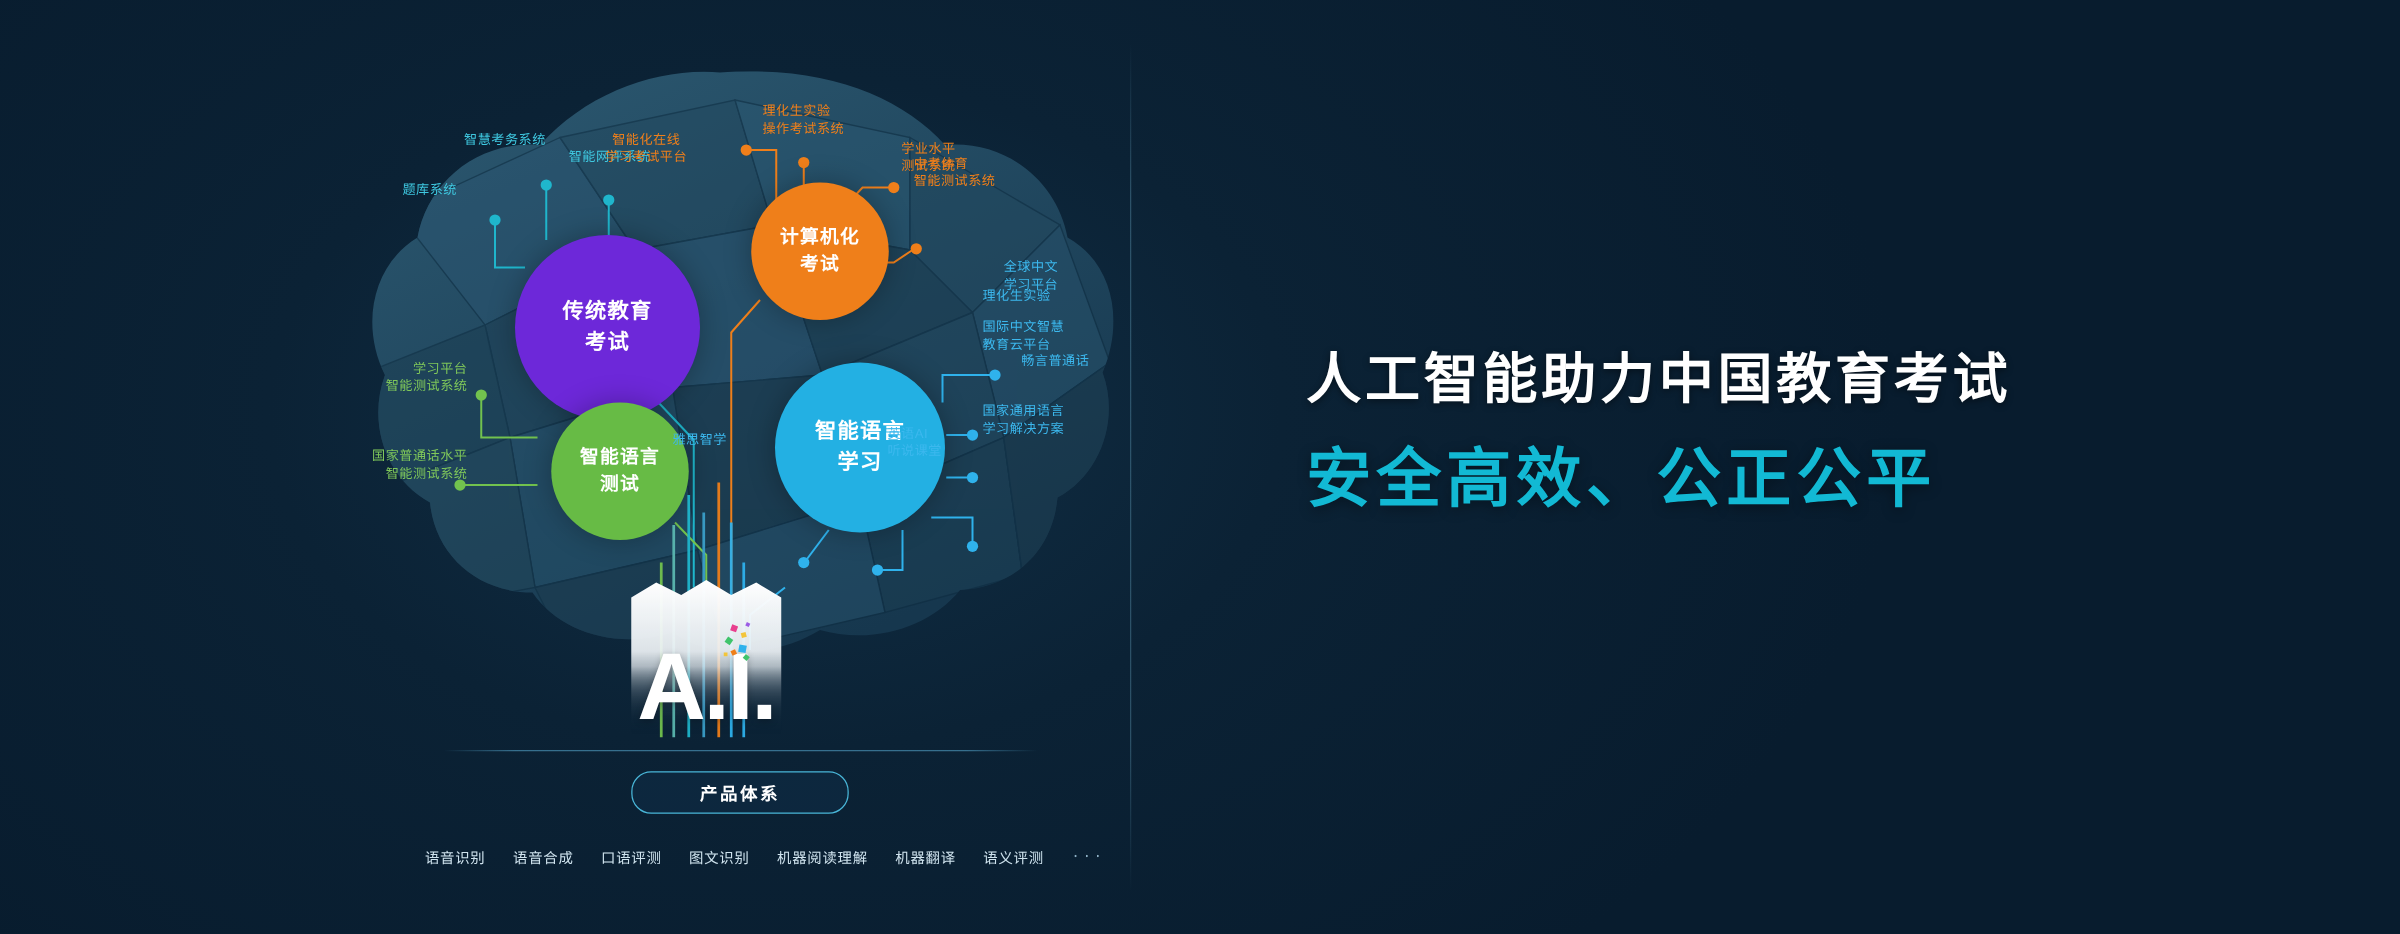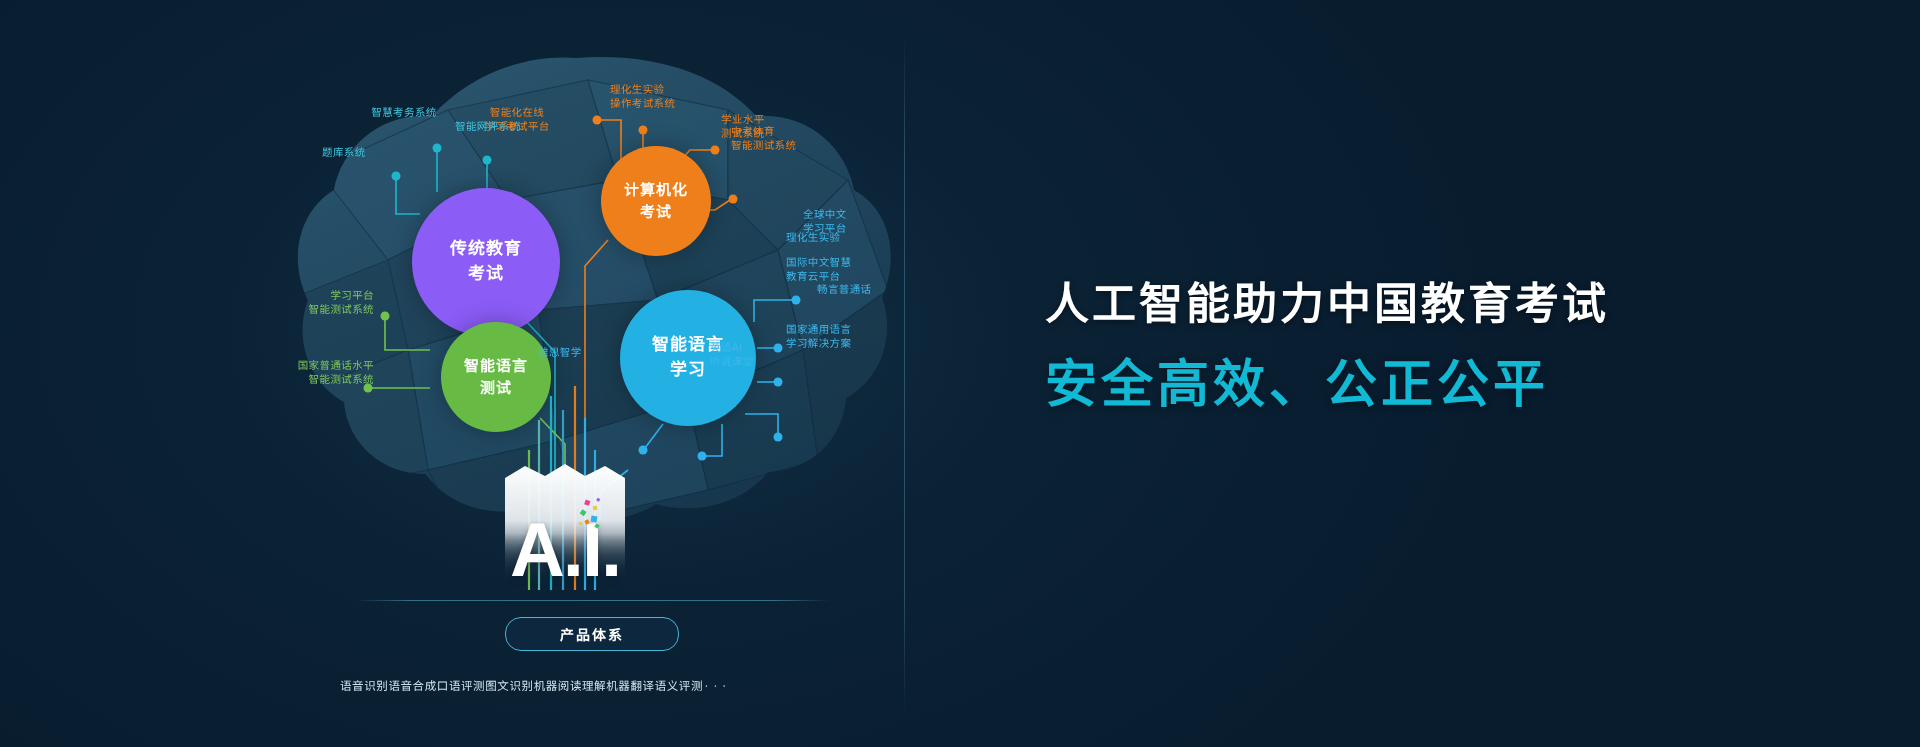--- a/index.html
+++ b/index.html
@@ -18,21 +18,21 @@
 
   
   .brain{position:absolute;left:258px;top:50px;width:640px;height:480px;}
   .brain svg{width:100%;height:100%;display:block;}
 
   
   .node{position:absolute;border-radius:50%;display:flex;align-items:center;justify-content:center;
         color:#fff;font-weight:bold;text-align:center;line-height:1.45;letter-spacing:1px;
         box-shadow:0 0 22px rgba(0,0,0,.28);}
   .node span{display:block;}
-  .n-trad{left:412px;top:188px;width:148px;height:148px;background:#8b5cf6;font-size:17px;}
+  .n-trad{left:412px;top:188px;width:148px;height:148px;background:#6d28d9;font-size:17px;}
   .n-comp{left:601px;top:146px;width:110px;height:110px;background:#ef7f1a;font-size:15px;}
   .n-lang-test{left:441px;top:322px;width:110px;height:110px;background:#67bb45;font-size:15px;}
   .n-lang-learn{left:620px;top:290px;width:136px;height:136px;background:#23b0e3;font-size:17px;}
 
   
   .wires{position:absolute;left:0;top:0;width:905px;height:600px;pointer-events:none;}
 
   
   .lbl{position:absolute;font-size:10.5px;line-height:1.35;letter-spacing:.4px;white-space:pre-line;}
   .lbl.c{color:#3fc8e0;}
@@ -51,21 +51,21 @@
       letter-spacing:-2px;text-shadow:0 2px 6px rgba(0,0,0,.25);}
   .strands{position:absolute;left:499px;top:300px;width:132px;height:290px;pointer-events:none;}
 
   .hrule{position:absolute;left:355px;top:600px;width:475px;height:1px;
       background:linear-gradient(90deg,rgba(80,170,210,0) 0%,rgba(90,175,215,.55) 12%,rgba(90,175,215,.55) 88%,rgba(80,170,210,0) 100%);}
 
   .sys-btn{position:absolute;left:505px;top:617px;width:172px;height:32px;border:1px solid #49b6d8;border-radius:16px;
       display:flex;align-items:center;justify-content:center;color:#ffffff;font-size:14px;font-weight:bold;letter-spacing:2px;
       background:rgba(20,60,90,.25);}
 
-  .tags{position:absolute;left:340px;top:677px;width:500px;display:flex;align-items:center;font-family:Liberation Mono, monospace;}
+  .tags{position:absolute;left:340px;top:677px;width:500px;display:flex;align-items:center;gap:22px;font-family:Liberation Mono, monospace;}
   .tag{color:#cfe3ee;font-size:11.5px;letter-spacing:.6px;white-space:nowrap;}
   .tag.more{color:#8fb2c6;letter-spacing:2px;}
 
   
   .copy{position:absolute;left:1045px;top:280px;width:680px;}
   .h1{color:#ffffff;font-size:44px;font-weight:bold;letter-spacing:3px;line-height:1.1;white-space:nowrap;
       text-shadow:0 2px 6px rgba(0,0,0,.45);}
   .h2{margin-top:28px;color:#12b9d4;font-size:52px;font-weight:bold;letter-spacing:4px;line-height:1.1;white-space:nowrap;
       text-shadow:0 2px 10px rgba(0,0,0,.40);}
 </style>

